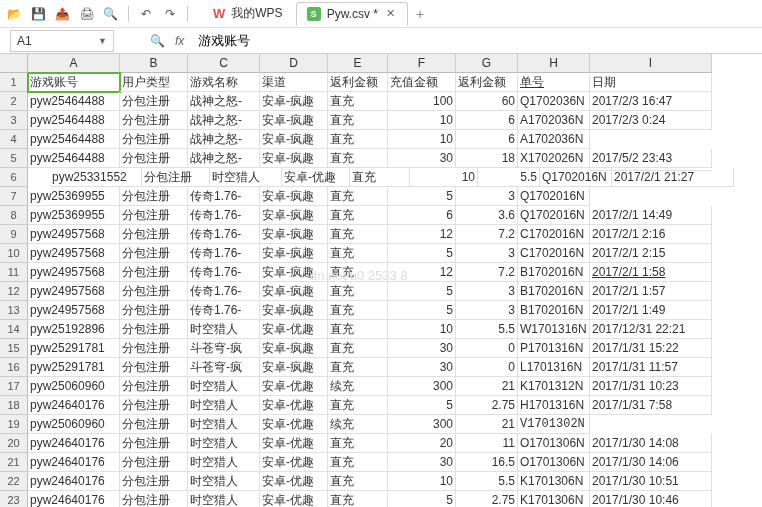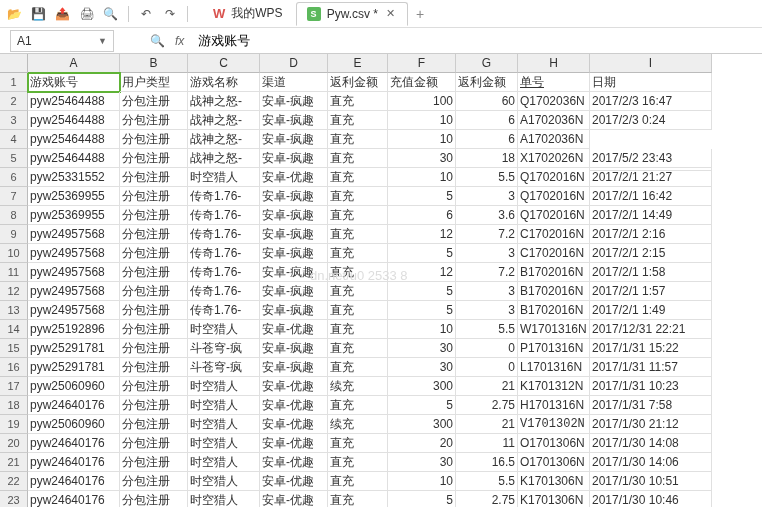--- a/index.html
+++ b/index.html
@@ -164,40 +164,39 @@
           <div class="cell" style="width: 68px;">分包注册</div>
           <div class="cell" style="width: 72px;">战神之怒-</div>
           <div class="cell" style="width: 68px;">安卓-疯趣</div>
           <div class="cell" style="width: 60px;">直充</div>
           <div class="cell num" style="width: 68px;">30</div>
           <div class="cell num" style="width: 62px;">18</div>
           <div class="cell" style="width: 72px;">X1702026N</div>
           <div class="cell" style="width: 122px;">2017/5/2 23:43</div>
         </div>
         <div class="row">
-          <div class="cell" style="width: 92px;">pyw25331552</div>
+          <div class="cell" style="width: 92px; margin-left: 22px;">pyw25331552</div>
           <div class="cell" style="width: 68px;">分包注册</div>
           <div class="cell" style="width: 72px;">时空猎人</div>
           <div class="cell" style="width: 68px;">安卓-优趣</div>
           <div class="cell" style="width: 60px;">直充</div>
           <div class="cell num" style="width: 68px;">10</div>
           <div class="cell num" style="width: 62px;">5.5</div>
           <div class="cell" style="width: 72px;">Q1702016N</div>
           <div class="cell" style="width: 122px;">2017/2/1 21:27</div>
         </div>
         <div class="row">
           <div class="cell" style="width: 92px;">pyw25369955</div>
           <div class="cell" style="width: 68px;">分包注册</div>
           <div class="cell" style="width: 72px;">传奇1.76-</div>
           <div class="cell" style="width: 68px;">安卓-疯趣</div>
           <div class="cell" style="width: 60px;">直充</div>
           <div class="cell num" style="width: 68px;">5</div>
           <div class="cell num" style="width: 62px;">3</div>
           <div class="cell" style="width: 72px;">Q1702016N</div>
-          <div class="cell" style="width: 122px;">2017/2/1 16:42</div>
         </div>
         <div class="row">
           <div class="cell" style="width: 92px;">pyw25369955</div>
           <div class="cell" style="width: 68px;">分包注册</div>
           <div class="cell" style="width: 72px;">传奇1.76-</div>
           <div class="cell" style="width: 68px;">安卓-疯趣</div>
           <div class="cell" style="width: 60px;">直充</div>
           <div class="cell num" style="width: 68px;">6</div>
           <div class="cell num" style="width: 62px;">3.6</div>
           <div class="cell" style="width: 72px;">Q1702016N</div>
@@ -227,21 +226,21 @@
         </div>
         <div class="row">
           <div class="cell" style="width: 92px;">pyw24957568</div>
           <div class="cell" style="width: 68px;">分包注册</div>
           <div class="cell" style="width: 72px;">传奇1.76-</div>
           <div class="cell" style="width: 68px;">安卓-疯趣</div>
           <div class="cell" style="width: 60px;">直充</div>
           <div class="cell num" style="width: 68px;">12</div>
           <div class="cell num" style="width: 62px;">7.2</div>
           <div class="cell" style="width: 72px;">B1702016N</div>
-          <div class="cell" style="width: 122px;">2017/2/1 1:58</div>
+          <div class="cell" style="width: 122px; text-decoration: underline;">2017/2/1 1:58</div>
         </div>
         <div class="row">
           <div class="cell" style="width: 92px;">pyw24957568</div>
           <div class="cell" style="width: 68px;">分包注册</div>
           <div class="cell" style="width: 72px;">传奇1.76-</div>
           <div class="cell" style="width: 68px;">安卓-疯趣</div>
           <div class="cell" style="width: 60px;">直充</div>
           <div class="cell num" style="width: 68px;">5</div>
           <div class="cell num" style="width: 62px;">3</div>
           <div class="cell" style="width: 72px;">B1702016N</div>
@@ -315,21 +314,20 @@
         </div>
         <div class="row">
           <div class="cell" style="width: 92px;">pyw25060960</div>
           <div class="cell" style="width: 68px;">分包注册</div>
           <div class="cell" style="width: 72px;">时空猎人</div>
           <div class="cell" style="width: 68px;">安卓-优趣</div>
           <div class="cell" style="width: 60px;">续充</div>
           <div class="cell num" style="width: 68px;">300</div>
           <div class="cell num" style="width: 62px;">21</div>
           <div class="cell" style="width: 72px; font-family: Liberation Mono, monospace;">V1701302N</div>
-          <div class="cell" style="width: 122px;">2017/1/30 21:12</div>
         </div>
         <div class="row">
           <div class="cell" style="width: 92px;">pyw24640176</div>
           <div class="cell" style="width: 68px;">分包注册</div>
           <div class="cell" style="width: 72px;">时空猎人</div>
           <div class="cell" style="width: 68px;">安卓-优趣</div>
           <div class="cell" style="width: 60px;">直充</div>
           <div class="cell num" style="width: 68px;">20</div>
           <div class="cell num" style="width: 62px;">11</div>
           <div class="cell" style="width: 72px;">O1701306N</div>

